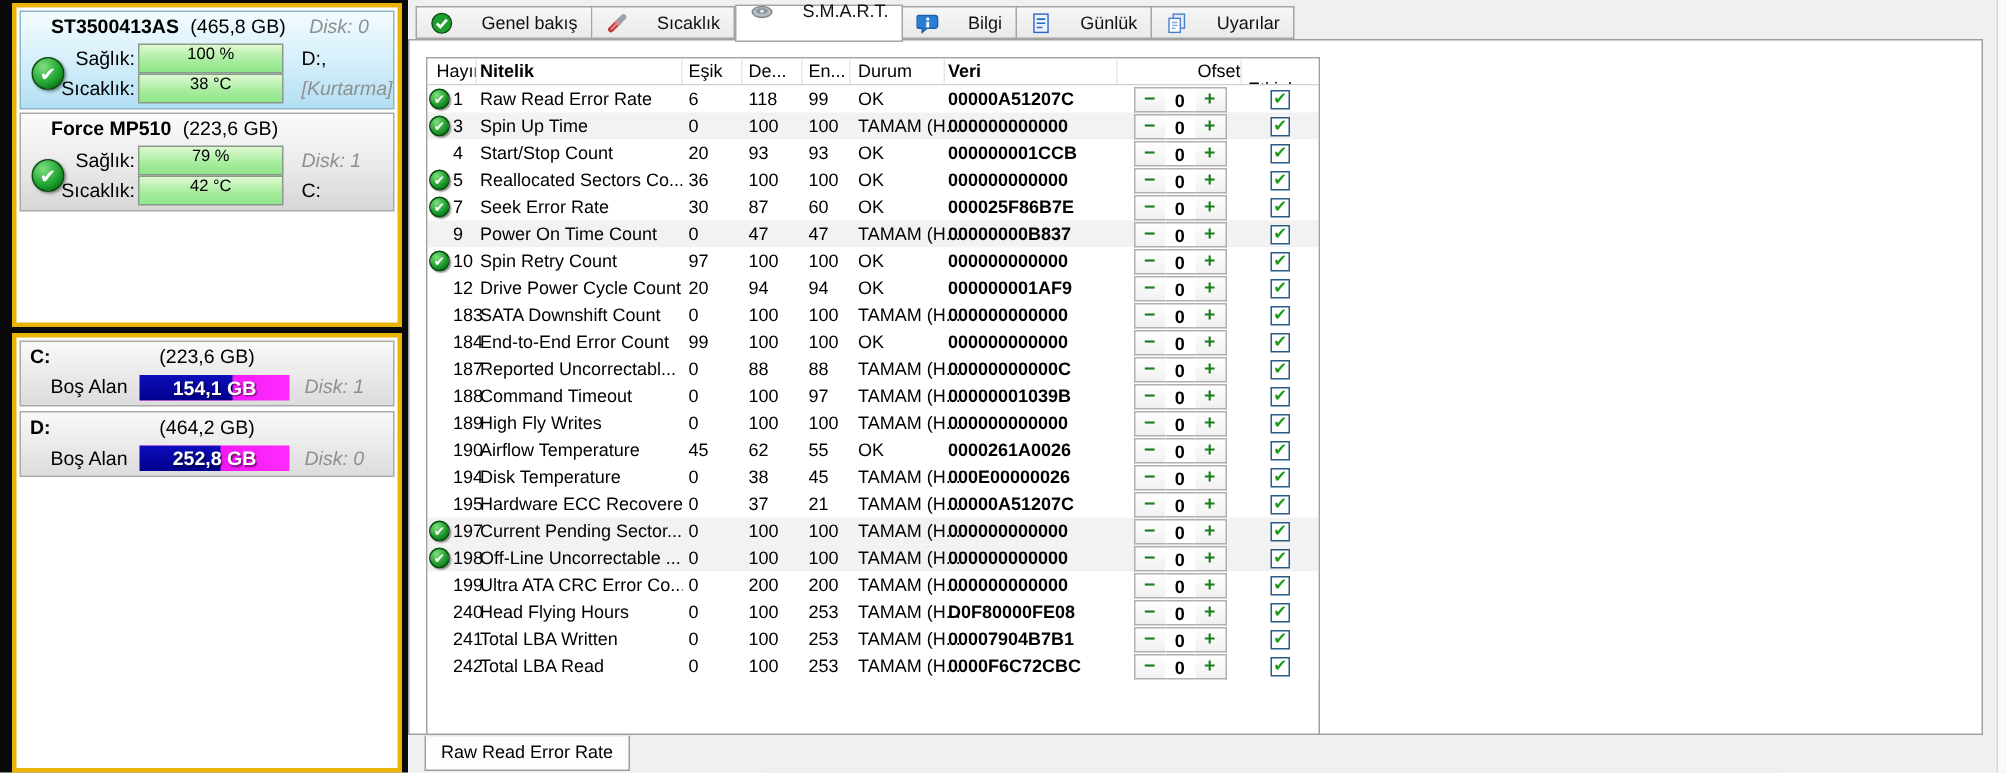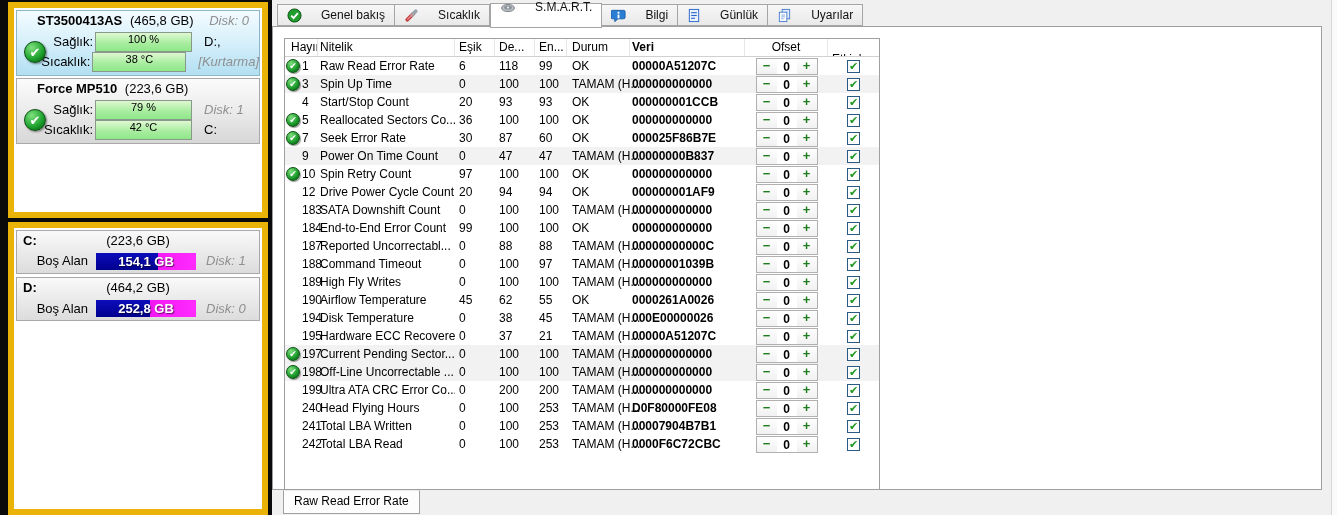--- a/index.html
+++ b/index.html
@@ -5,21 +5,21 @@
   * { box-sizing: border-box; }
   html,body { margin:0; padding:0; }
   body {
     width:1337px; height:515px; overflow:hidden; position:relative;
     background:#f0f0f0; font-family:"Liberation Sans","DejaVu Sans",sans-serif;
     -webkit-font-smoothing:antialiased;
   }
 
   
   .sidebar { position:absolute; left:0; top:0; width:272px; height:515px; background:#0a0a0a; }
-  .side-panel { position:absolute; left:8px; width:260px; background:#fff; border:6px solid #eab308; }
+  .side-panel { position:absolute; left:8px; width:260px; background:#fff; border:3px solid #eab308; }
   .panel-disks { top:2px; height:216px; }
   .panel-parts { top:222px; height:293px; }
 
   .disk-card { position:absolute; left:2px; right:2px; border:1px solid #a8b6bc; }
   .disk-card.selected { top:2px; height:66px; background:linear-gradient(#f3fbff, #d9f1fb 45%, #b2dff2); border-color:#8fb6c6; }
   .disk-card.gray { top:70px; height:66px; background:linear-gradient(#fbfbfb, #ededed 45%, #d7d7d7); border-color:#a9a9a9; }
 
   .card-title { height:20px; line-height:20px; padding-left:20px; font-size:13px; white-space:nowrap; }
   .card-title .nm { font-weight:bold; }
   .card-title .sz { margin-left:4px; }
@@ -238,27 +238,27 @@
         <line x1="4.5" y1="11.5" x2="7" y2="11.5" stroke="#7ea7dd"></line>
       </svg>
       <span>Uyarılar</span>
     </div>
   </div>
 
   <div class="content-panel">
     <div class="listview">
       <div class="thead">
           <div class="hc" style="padding-left: 6px;">Hayır.</div>
-          <div class="hc" style="padding-left: 2px;">Nitelik</div>
+          <div class="hc" style="padding-left: 2px; font-weight: bold;">Nitelik</div>
           <div class="hc" style="padding-left: 4px;">Eşik</div>
           <div class="hc" style="padding-left: 4px;">De...</div>
           <div class="hc" style="padding-left: 4px;">En...</div>
           <div class="hc" style="padding-left: 5px;">Durum</div>
           <div class="hc" style="padding-left: 2px; font-weight: bold;">Veri</div>
-          <div class="hc" style="text-align: center;">Ofset</div>
+          <div class="hc" style="text-align: right;">Ofset</div>
           <div class="hc" style="padding-left: 4px;">Etkinl...</div>
         </div>
       <div>
           <div class="trow">
             <div class="c c-no"><span class="okball">✔</span><span>1</span></div>
             <div class="c c-name">Raw Read Error Rate</div>
             <div class="c c-th">6</div>
             <div class="c c-val">118</div>
             <div class="c c-worst">99</div>
             <div class="c c-status">OK</div>

